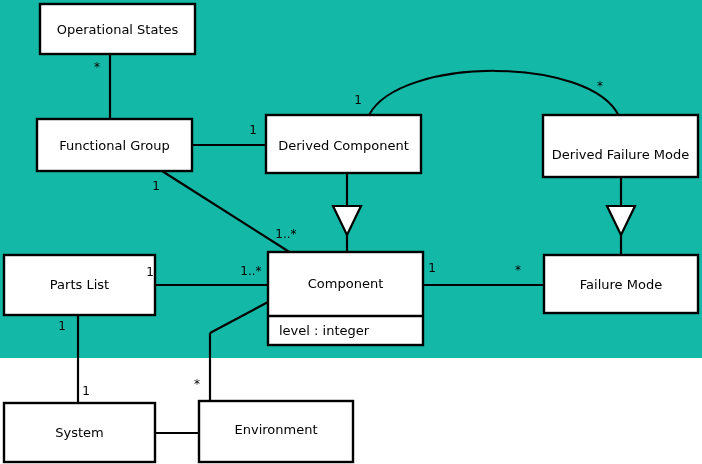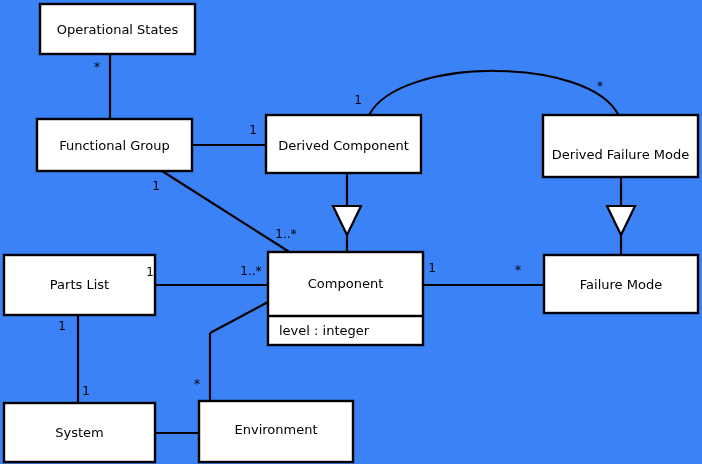--- a/index.html
+++ b/index.html
@@ -10,22 +10,22 @@
   }
   body {
     width: 702px;
     height: 464px;
     overflow: hidden;
     font-family: "DejaVu Sans", sans-serif;
   }
   #diagram-root {
     position: relative;
     width: 702px;
-    height: 464px;
-    background: #3b82f6;
+    height: 358px;
+    background: #14b8a6;
   }
   svg#uml-canvas {
     position: absolute;
     top: 0;
     left: 0;
     width: 702px;
     height: 464px;
     display: block;
   }
   .cls-box {

